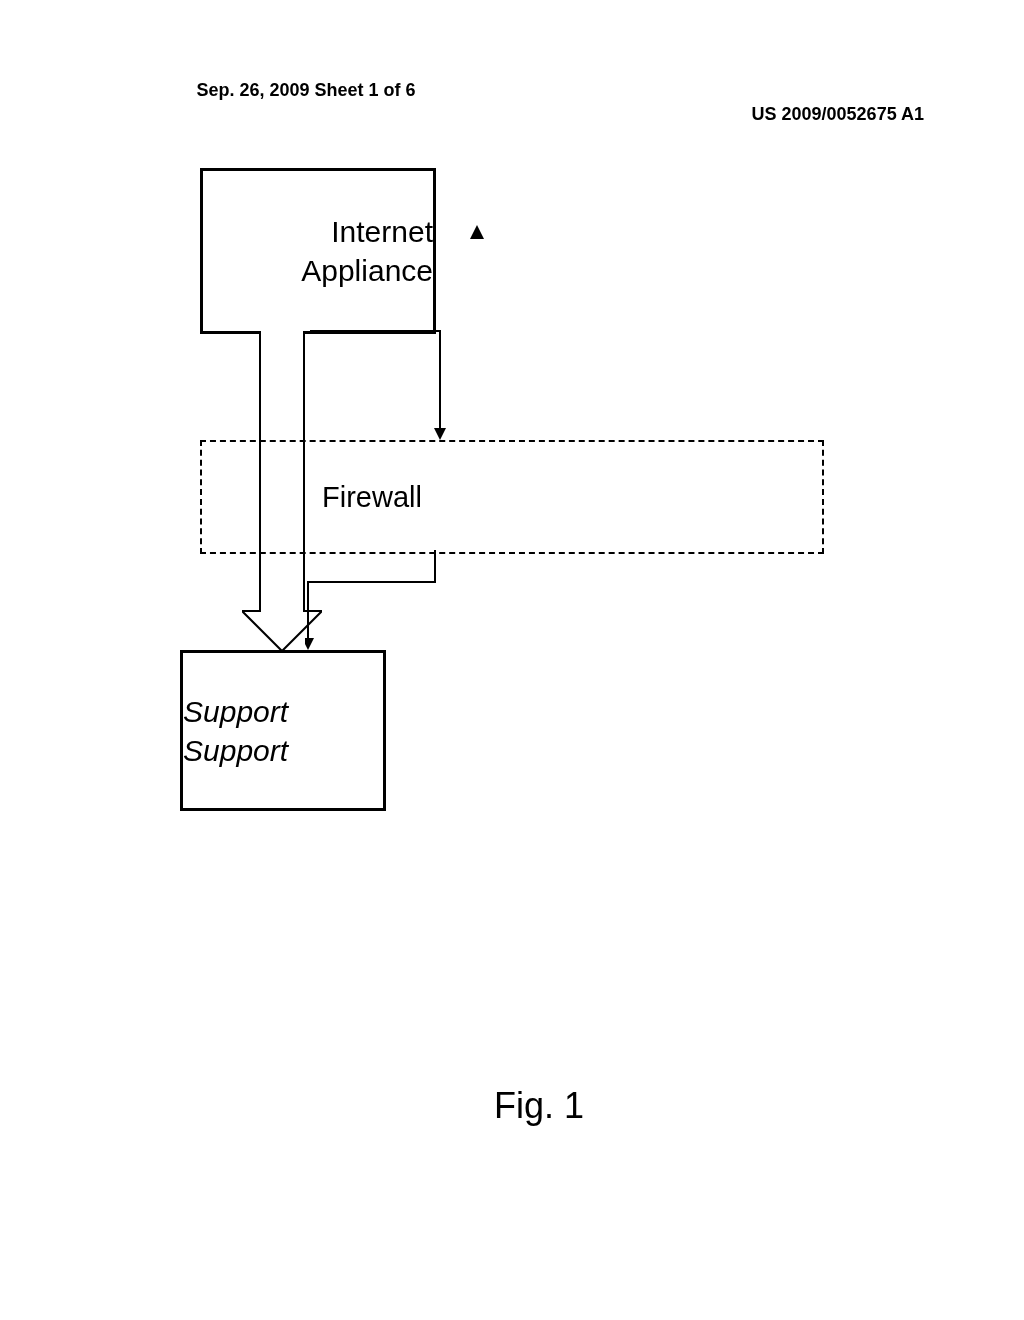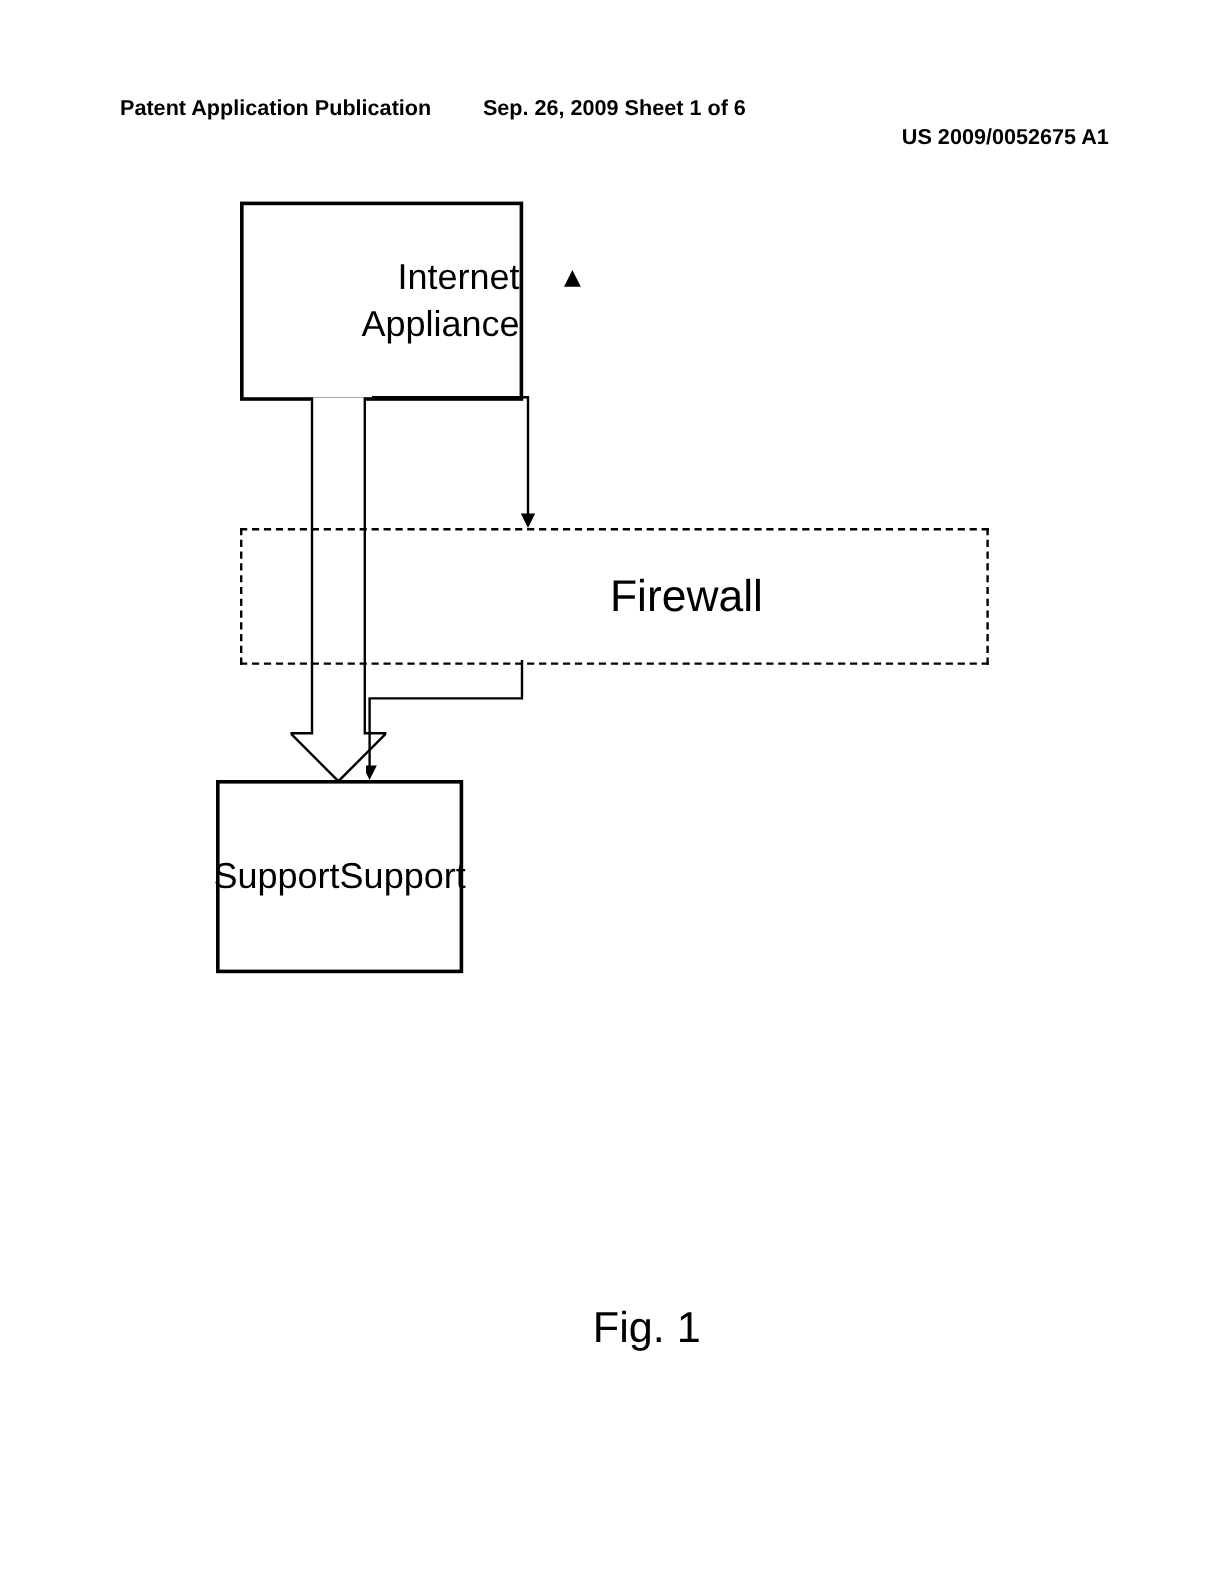--- a/index.html
+++ b/index.html
@@ -56,40 +56,40 @@
       line-height: 1.3;
     }
     .box-firewall {
       position: absolute;
       top: 300px;
       left: 200px;
       width: 620px;
       height: 110px;
       border: 2px dashed black;
       display: flex;
-      justify-content: center;
+      justify-content: flex-start;
       align-items: center;
-      font-size: 37px;
+      font-size: 29px;
     }
     .firewall-text {
       margin-left: 120px;
     }
     .box-server {
       position: absolute;
       top: 510px;
       left: 180px;
       width: 200px;
       height: 155px;
       border: 3px solid black;
       display: flex;
-      flex-direction: row;
+      flex-direction: column;
       justify-content: center;
-      align-items: center;
       font-size: 30px;
       line-height: 1.3;
+      font-style: italic;
     }
     .big-arrow {
       position: absolute;
       top: 191px;
       left: 242px;
     }
     .small-arrow-1 {
       position: absolute;
       top: 188px;
       left: 310px;
@@ -114,21 +114,20 @@
       top: 1085px;
       left: 450px;
       font-size: 36px;
       margin-left: 44px;
     }
   </style>
 </head>
 <body>
 
 <div class="header">
-  <div class="header-left">Patent Application Publication</div>
   <div class="header-center">Sep. 26, 2009  Sheet 1 of 6</div>
   <div class="header-right">US 2009/0052675 A1</div>
 </div>
 
 <div class="diagram-container">
 
   <div class="box-internet">
     <div>Internet</div>
     <div>Appliance</div>
   </div>

